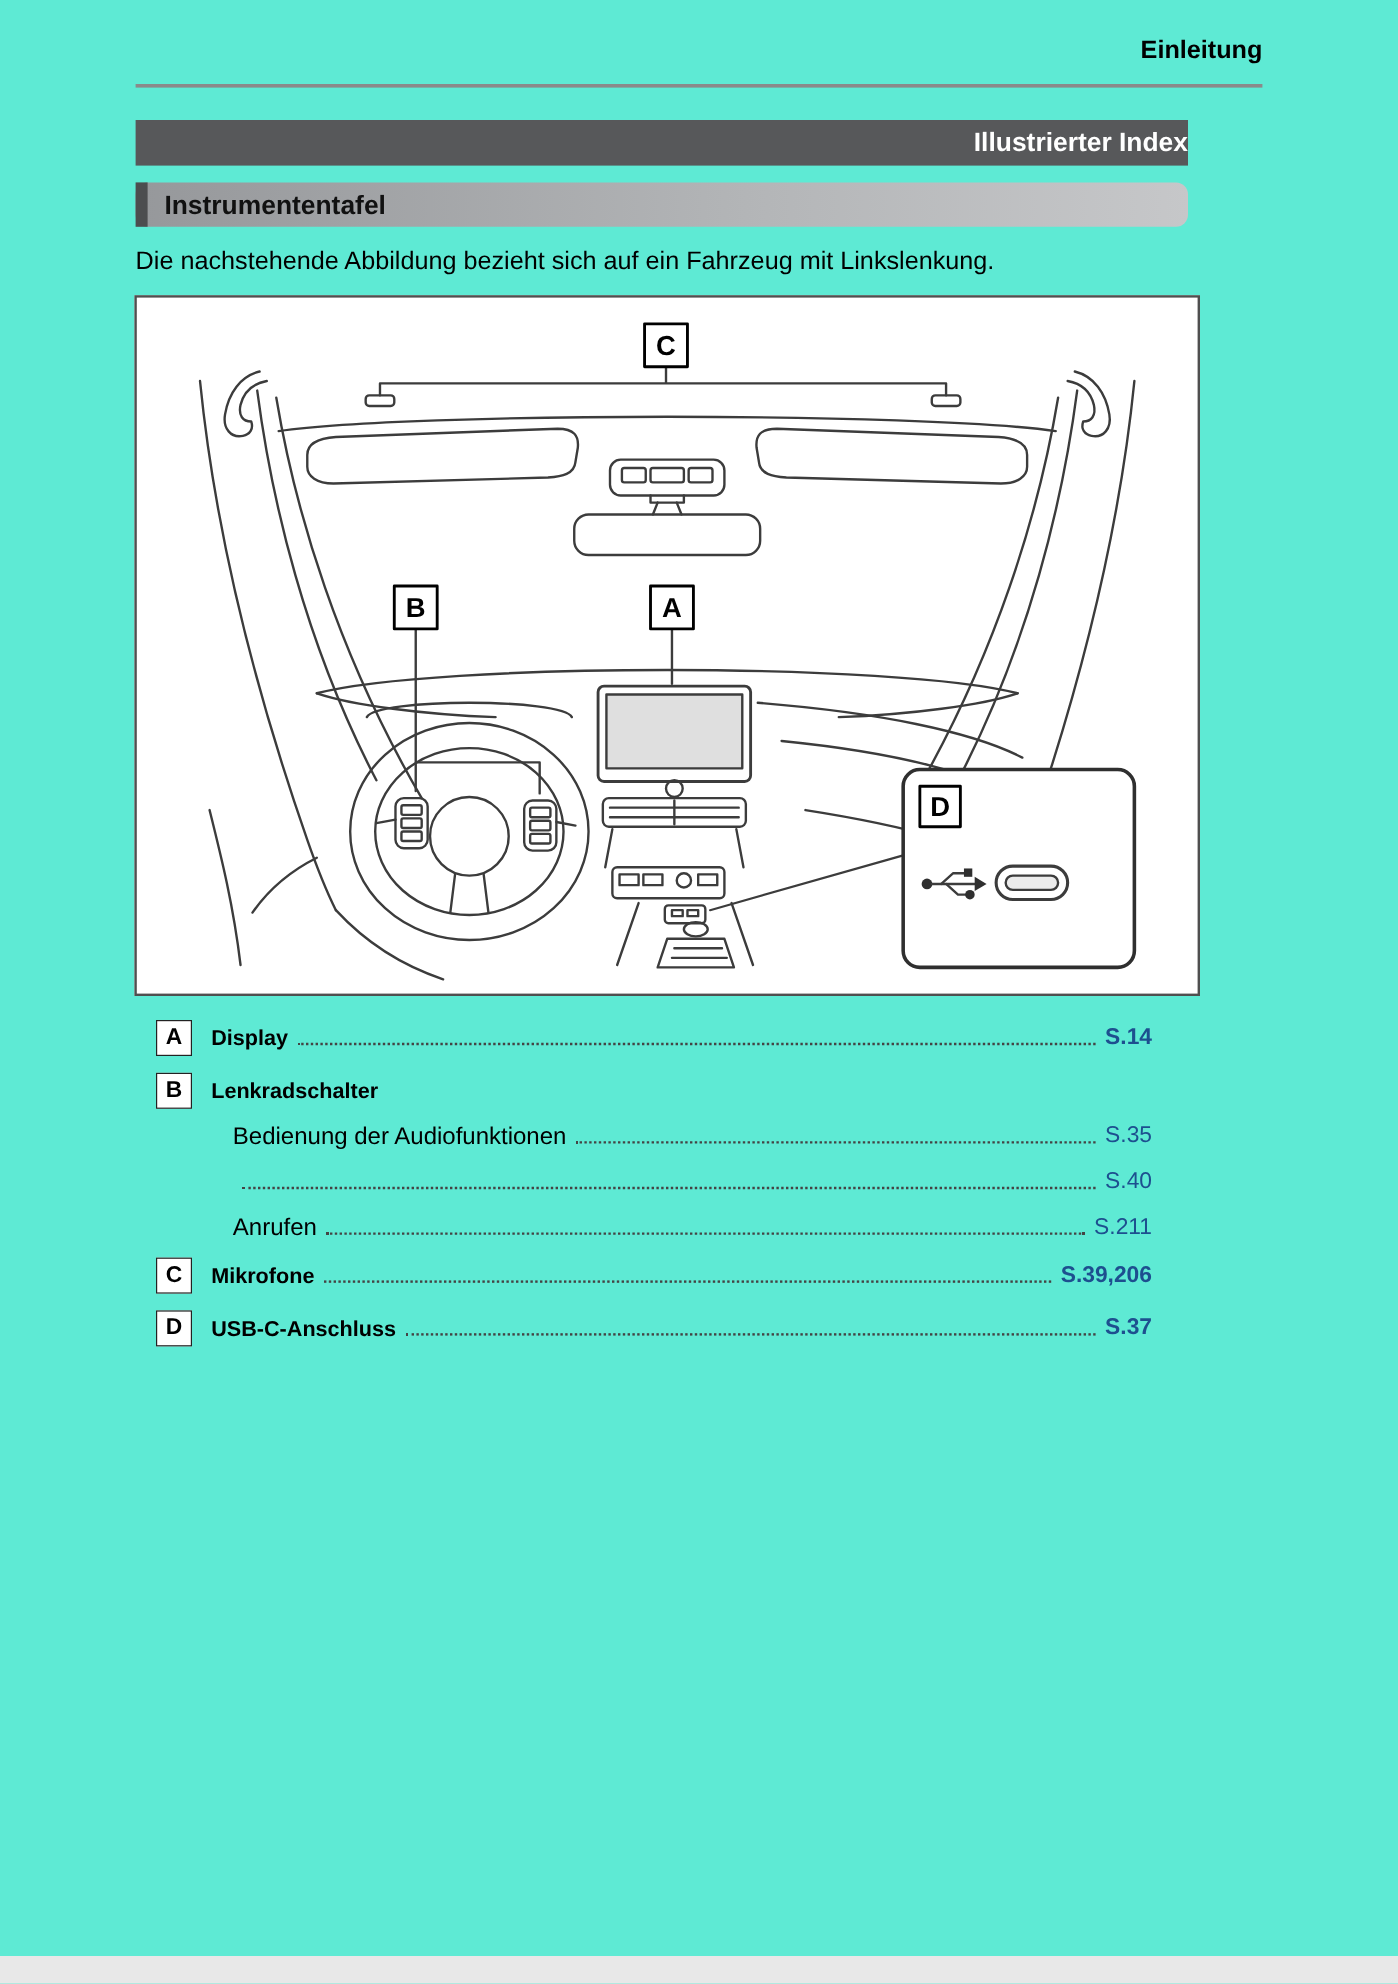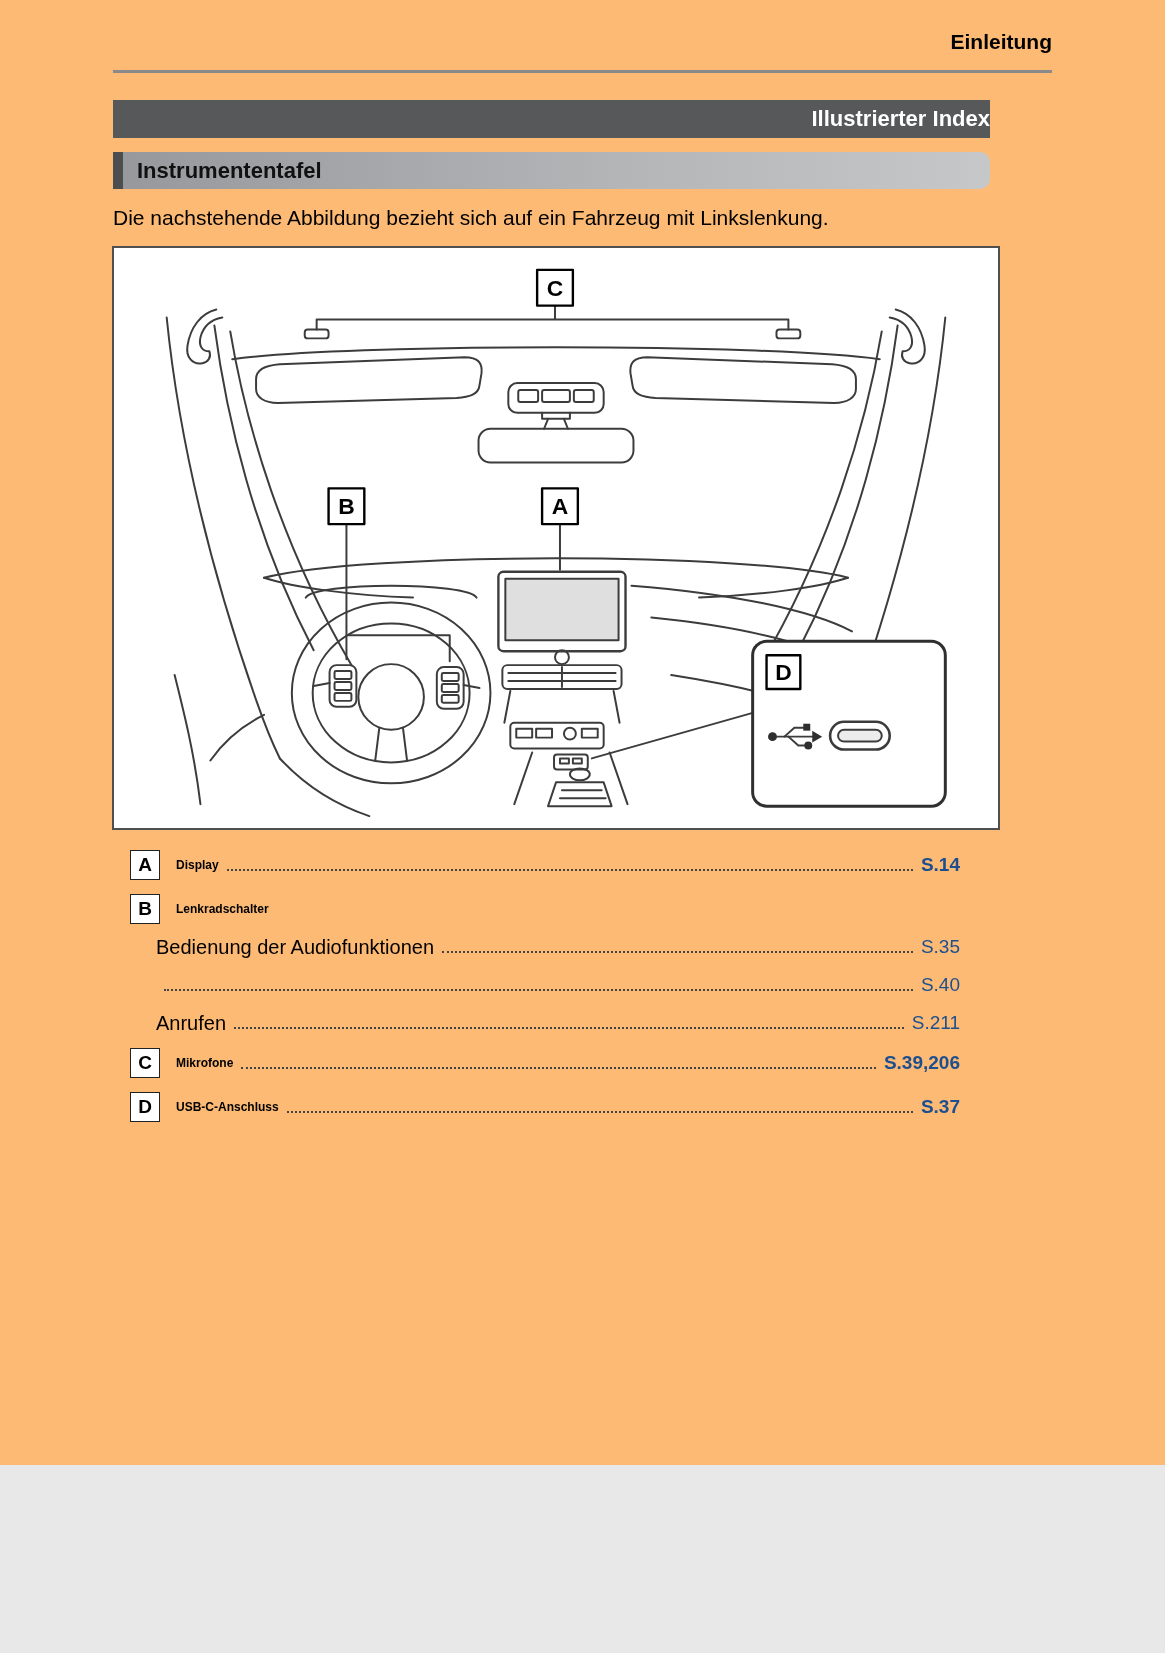--- a/index.html
+++ b/index.html
@@ -2,21 +2,21 @@
 <html style="--accent-blue: #1d4f8f; --banner-dark: #57585a; --banner-accent: #4c4d4f;"><head>
 <meta charset="utf-8">
 <style>
   :root{
     --accent-blue:#1d4f8f;
     --banner-dark:#57585a;
     --banner-accent:#4c4d4f;
   }
   html,body{margin:0;padding:0;background:#e8e8e8;}
   .page{
-    position:relative;width:1165px;height:1465px;margin:0 auto;background:#fdba74;
+    position:relative;width:1165px;height:1630px;margin:0 auto;background:#5eead4;
     font-family:"Liberation Sans", sans-serif;color:#000;overflow:hidden;
   }
   .header-title{
     position:absolute;top:30px;right:113px;font-size:21px;font-weight:bold;
   }
   .header-rule{
     position:absolute;top:70px;left:113px;width:939px;height:3px;background:#8a8a8a;
   }
   .banner1{
     position:absolute;left:113px;top:100px;width:877px;height:38px;
@@ -38,27 +38,27 @@
     position:absolute;left:112px;top:246px;width:888px;height:584px;
     border:2px solid #4f4f4f;box-sizing:border-box;background:#fff;
   }
   .figure-box svg{position:absolute;left:0;top:0;width:100%;height:100%;}
   .fig-label{font-family:"Liberation Sans",sans-serif;font-weight:bold;font-size:23px;fill:#000;}
 
   .index{position:absolute;left:130px;top:848px;width:830px;}
   .row{display:flex;align-items:center;}
   .row-main{height:34px;margin-bottom:10px;}
   .row-b{margin-bottom:6px;}
-  .row-sub{height:30px;margin-bottom:8px;margin-left:26px;}
+  .row-sub{height:30px;margin-bottom:8px;margin-left:64px;}
   .lbox{
     width:30px;height:30px;border:1.8px solid #222;box-sizing:border-box;
     display:flex;align-items:center;justify-content:center;
     font-weight:bold;font-size:19px;margin-right:16px;flex:none;background:#fff;
   }
-  .ilabel{font-size:12px;font-weight:bold;white-space:nowrap;}
+  .ilabel{font-size:18px;font-weight:bold;white-space:nowrap;}
   .slabel{font-size:20px;font-weight:normal;white-space:nowrap;}
   .dots{flex:1;height:15px;border-bottom:2.6px dotted #444;margin:0 8px;transform:translateY(-3px);}
   .pref{font-size:19px;font-weight:bold;color:var(--accent-blue,#1d4f8f);white-space:nowrap;text-align:right;}
   .row-sub .pref{font-weight:normal;}
   .pagenum{position:absolute;top:1628px;right:167px;font-size:33px;font-weight:bold;}
 </style>
 </head>
 <body>
 
 <div class="page">

